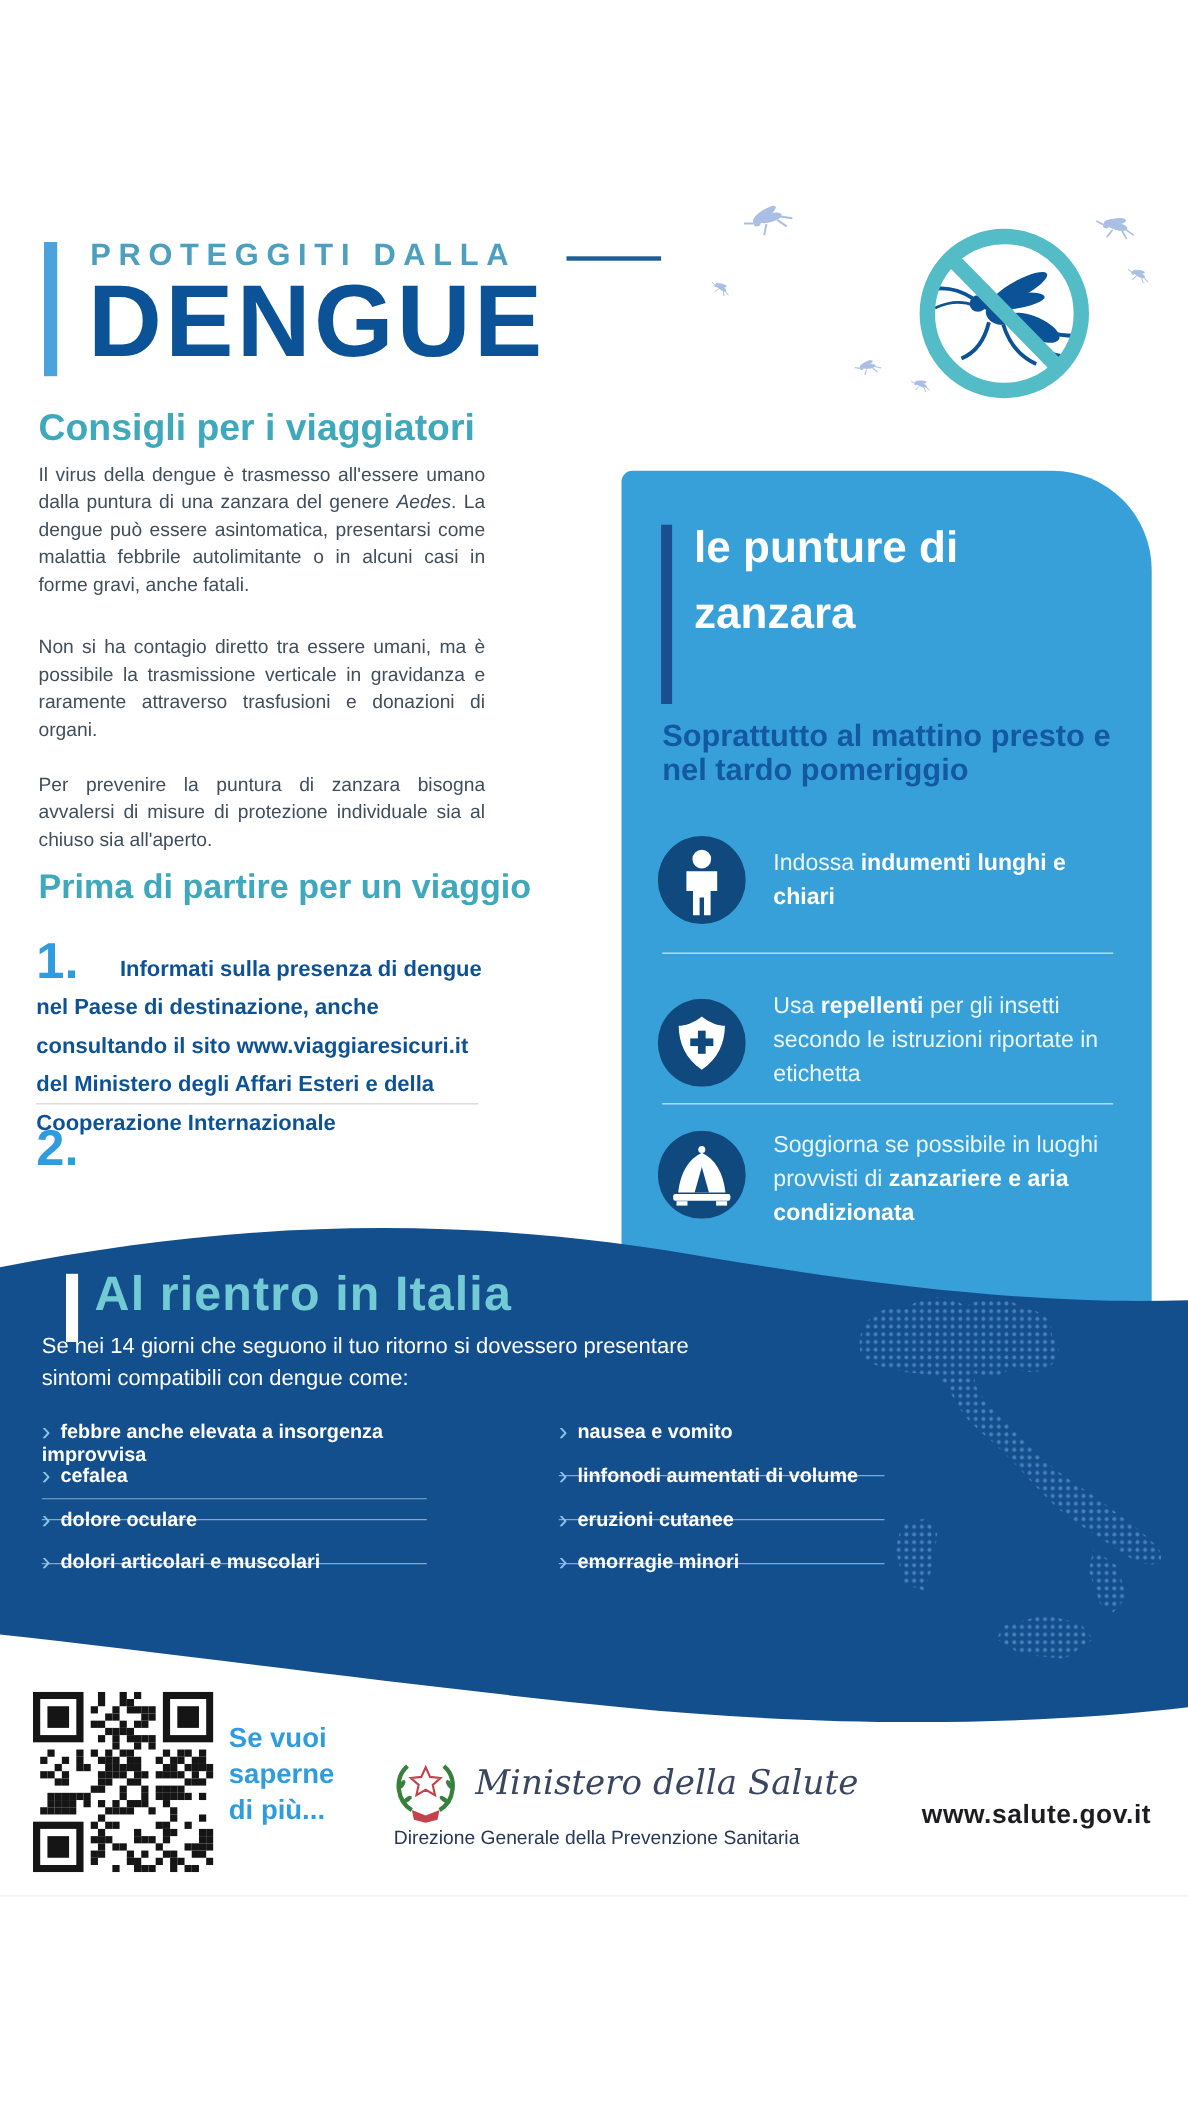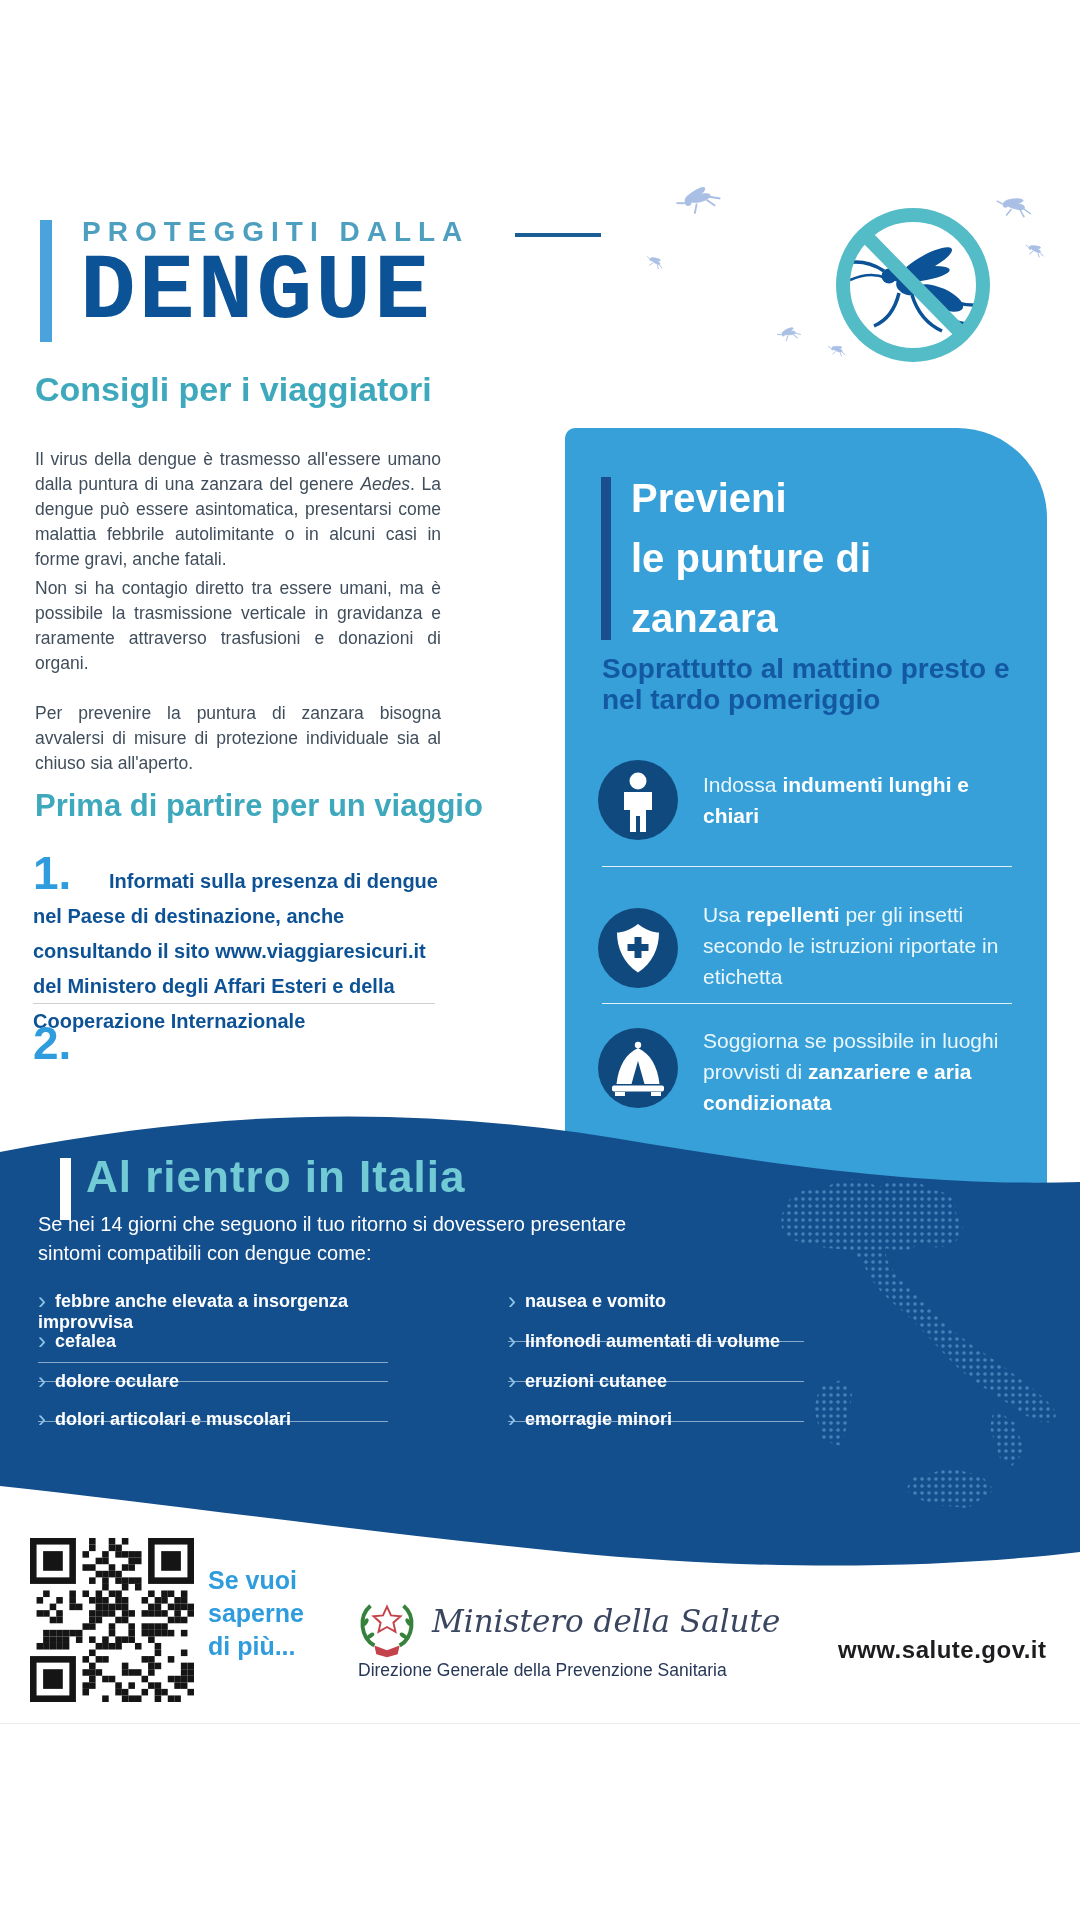--- a/index.html
+++ b/index.html
@@ -3,26 +3,26 @@
 <meta charset="utf-8">
 <style>
   html,body{margin:0;padding:0;background:#fff;}
   #poster{position:relative;width:1080px;height:1874px;background:#ffffff;overflow:hidden;
           font-family:"Liberation Sans",sans-serif;}
   .abs{position:absolute;}
   
   .kicker-bar{left:40px;top:220px;width:12px;height:122px;background:#4BA3DD;}
   .kicker{left:82px;top:216px;font-size:28px;font-weight:bold;letter-spacing:7px;color:#4D9FC0;}
   .kicker-line{left:515px;top:233px;width:86px;height:4px;background:#1B5E96;}
-  .big-title{left:80px;top:246px;font-size:93px;font-weight:bold;letter-spacing:3px;color:#0B5296;line-height:1;font-family:Liberation Mono, monospace;}
+  .big-title{left:80px;top:246px;font-size:93px;font-weight:bold;letter-spacing:3px;color:#0B5296;line-height:1;}
   
   .h-teal{color:#3EA8BC;font-weight:bold;}
   .intro-h{left:35px;top:370px;font-size:34px;}
   .para{left:35px;width:406px;font-size:17.5px;line-height:25px;color:#404E5C;text-align:justify;}
-  .p1{top:419px;margin-top:28px;} .p2{top:576px;} .p3{top:701px;}
+  .p1{top:419px;} .p2{top:576px;} .p3{top:701px;}
   .h2{left:35px;top:788px;font-size:31px;}
   .step-num{font-size:46px;font-weight:bold;color:#2F9CDD;line-height:1;}
   .num1{left:33px;top:850px;} .num2{left:33px;top:1020px;}
   .step-text{left:33px;width:406px;font-size:20px;font-weight:bold;color:#0E5296;line-height:35px;}
   .st1{top:864px;text-indent:76px;} .st2{top:1034px;text-indent:66px;}
   .step-sep{left:33px;top:1003px;width:402px;height:1px;background:#cfcfcf;}
   
   .sidebar{left:565px;top:428px;width:482px;height:822px;background:#38A0D8;border-radius:10px 90px 0 0;z-index:2;}
   .side-bar-line{left:601px;top:477px;width:10px;height:163px;background:#1A4E8F;z-index:3;}
   .side-h{left:631px;top:468px;font-size:40px;font-weight:bold;color:#ffffff;line-height:60px;z-index:3;}
@@ -107,21 +107,20 @@
   <div class="abs h-teal h2">Prima di partire per un viaggio</div>
 
   <div class="abs step-num num1">1.</div>
   <div class="abs step-text st1">Informati sulla presenza di dengue nel Paese di destinazione, anche consultando il sito www.viaggiaresicuri.it del Ministero degli Affari Esteri e della Cooperazione Internazionale</div>
   <div class="abs step-sep"></div>
   <div class="abs step-num num2">2.</div>
 
   <div class="abs sidebar"></div>
   <div class="abs side-bar-line"></div>
   <div class="abs side-h">
-    <div>Previeni</div>
     <div>le punture di</div>
     <div>zanzara</div>
   </div>
   <div class="abs side-sub">Soprattutto al mattino presto e nel tardo pomeriggio</div>
 
   <svg class="abs side-icon ic1" viewBox="0 0 80 80">
     <circle cx="40" cy="40" r="40" fill="#10497E"></circle>
     <circle cx="40" cy="21" r="8.5" fill="#fff"></circle>
     <path fill="#fff" d="M26,32 L54,32 L54,50 L48,50 L48,72 L42,72 L42,56 L38,56 L38,72 L32,72 L32,50 L26,50 Z"></path>
   </svg>

